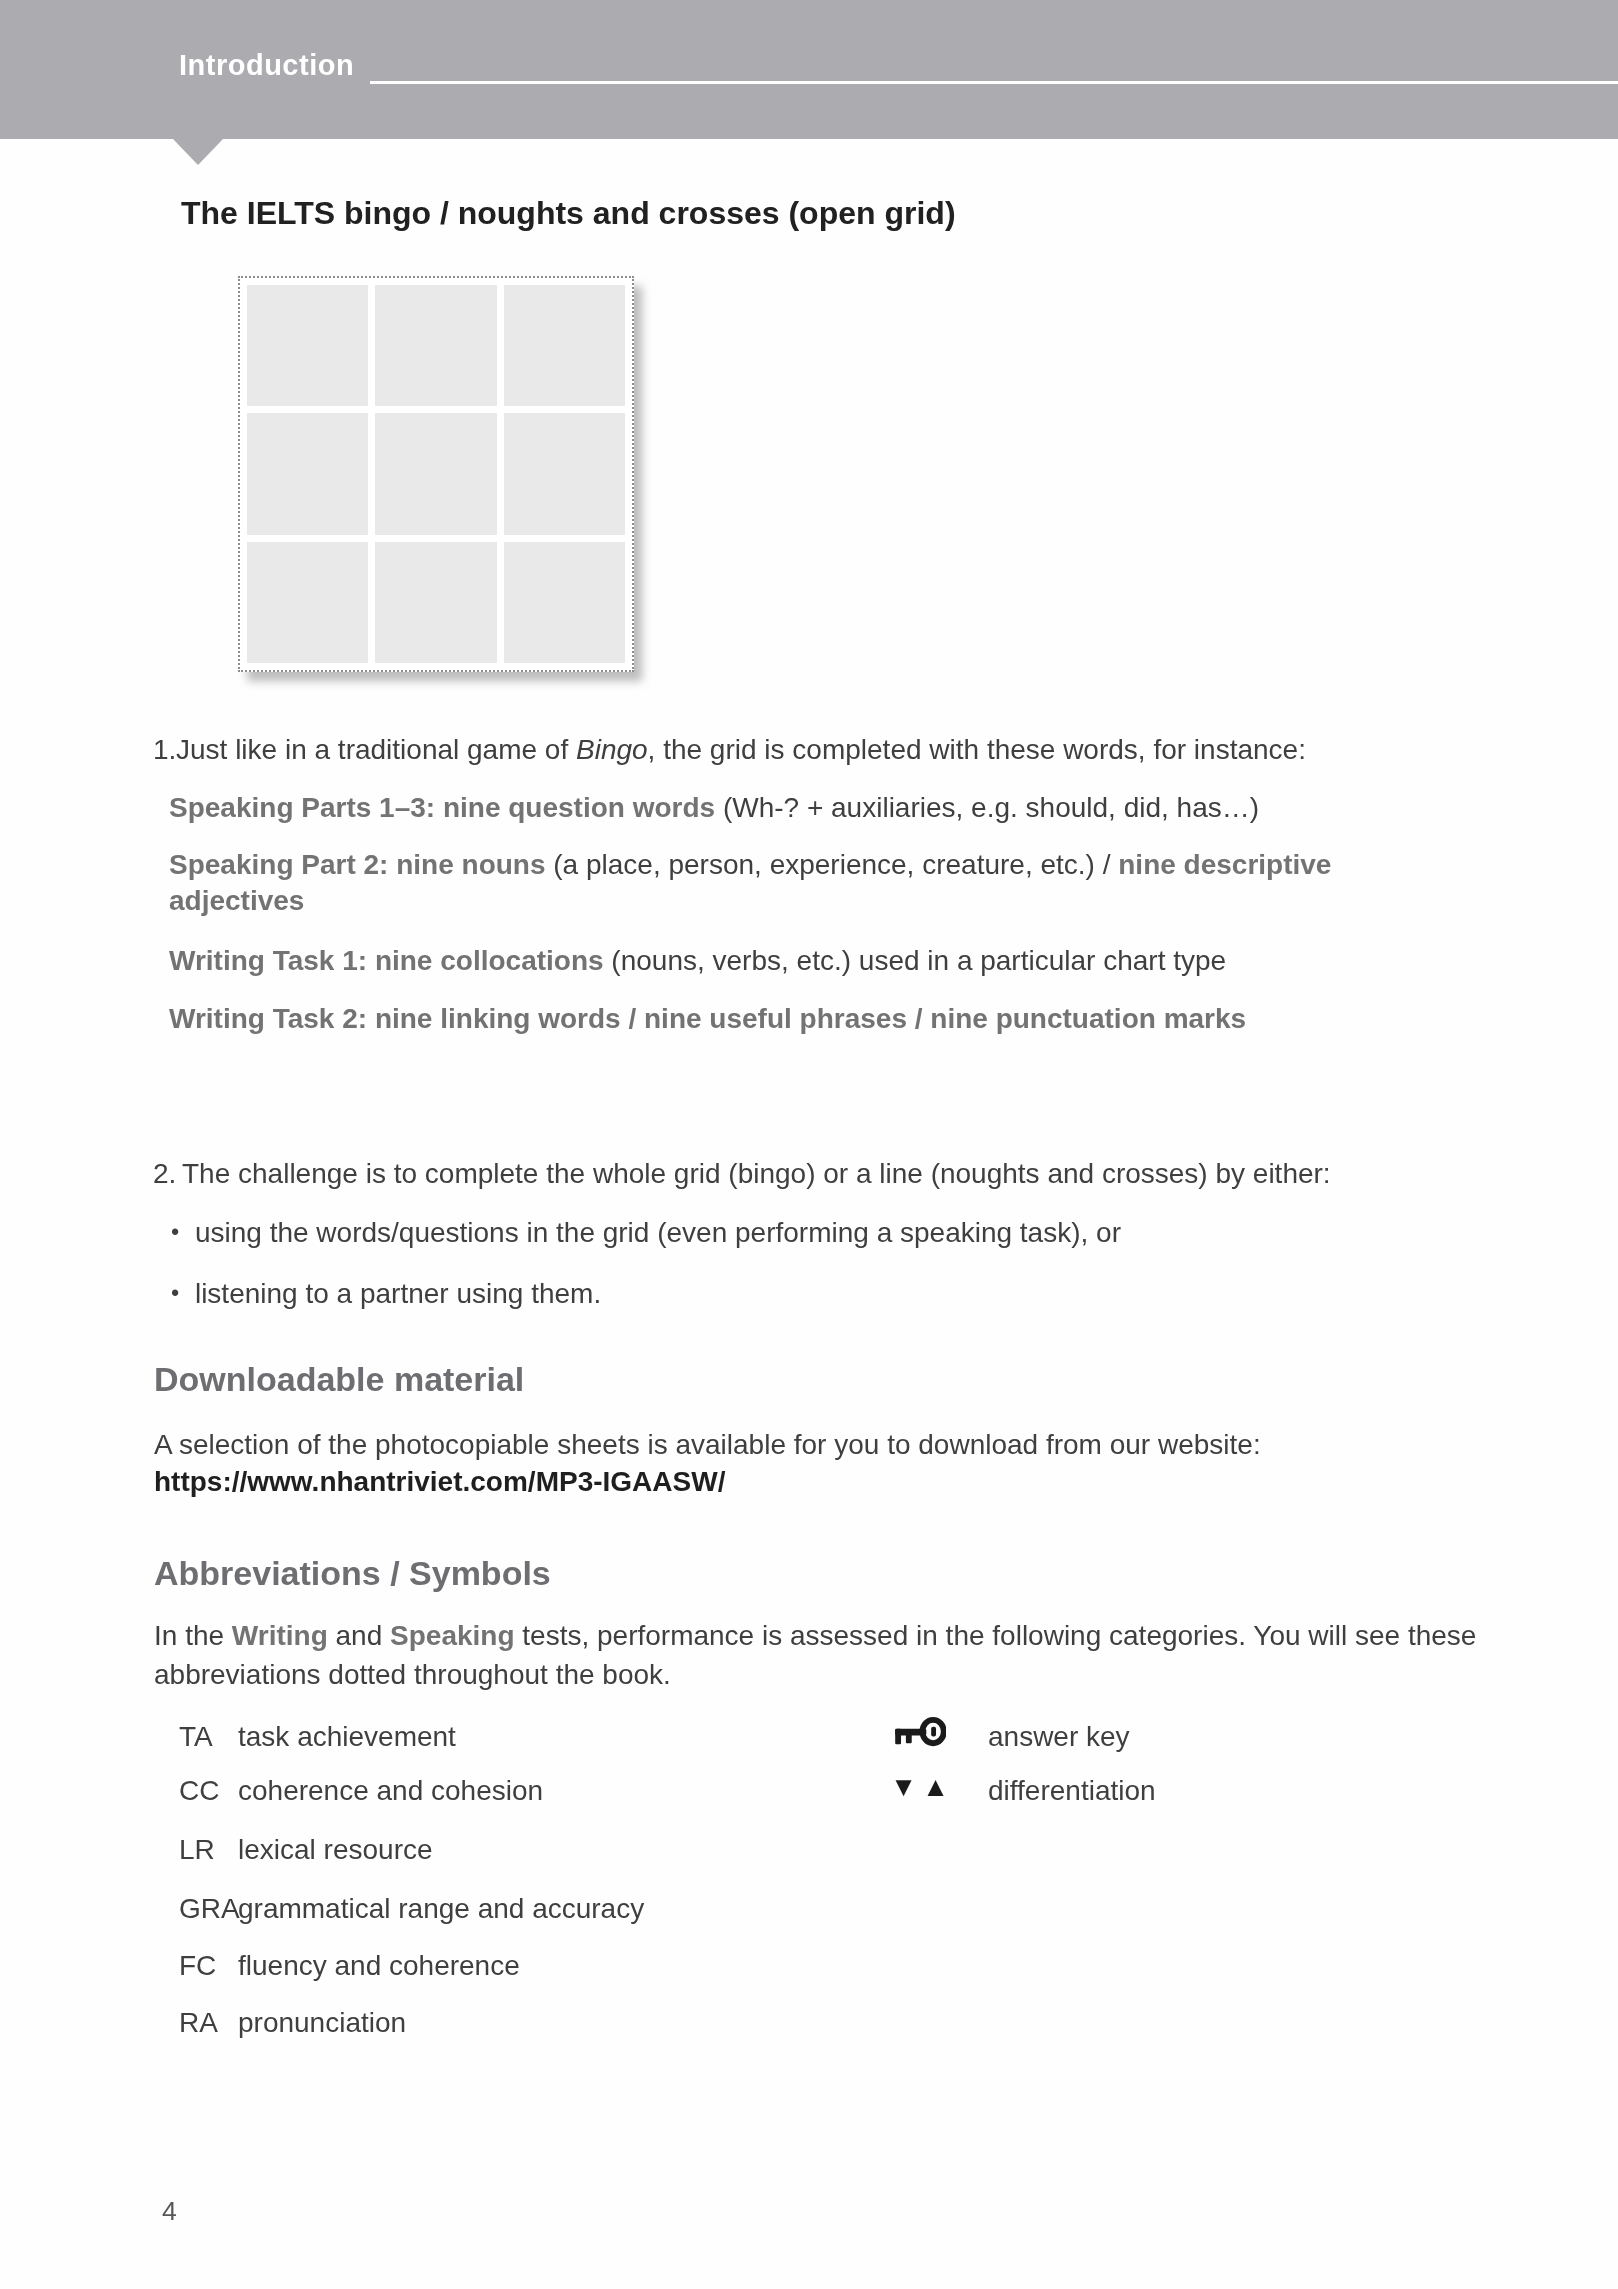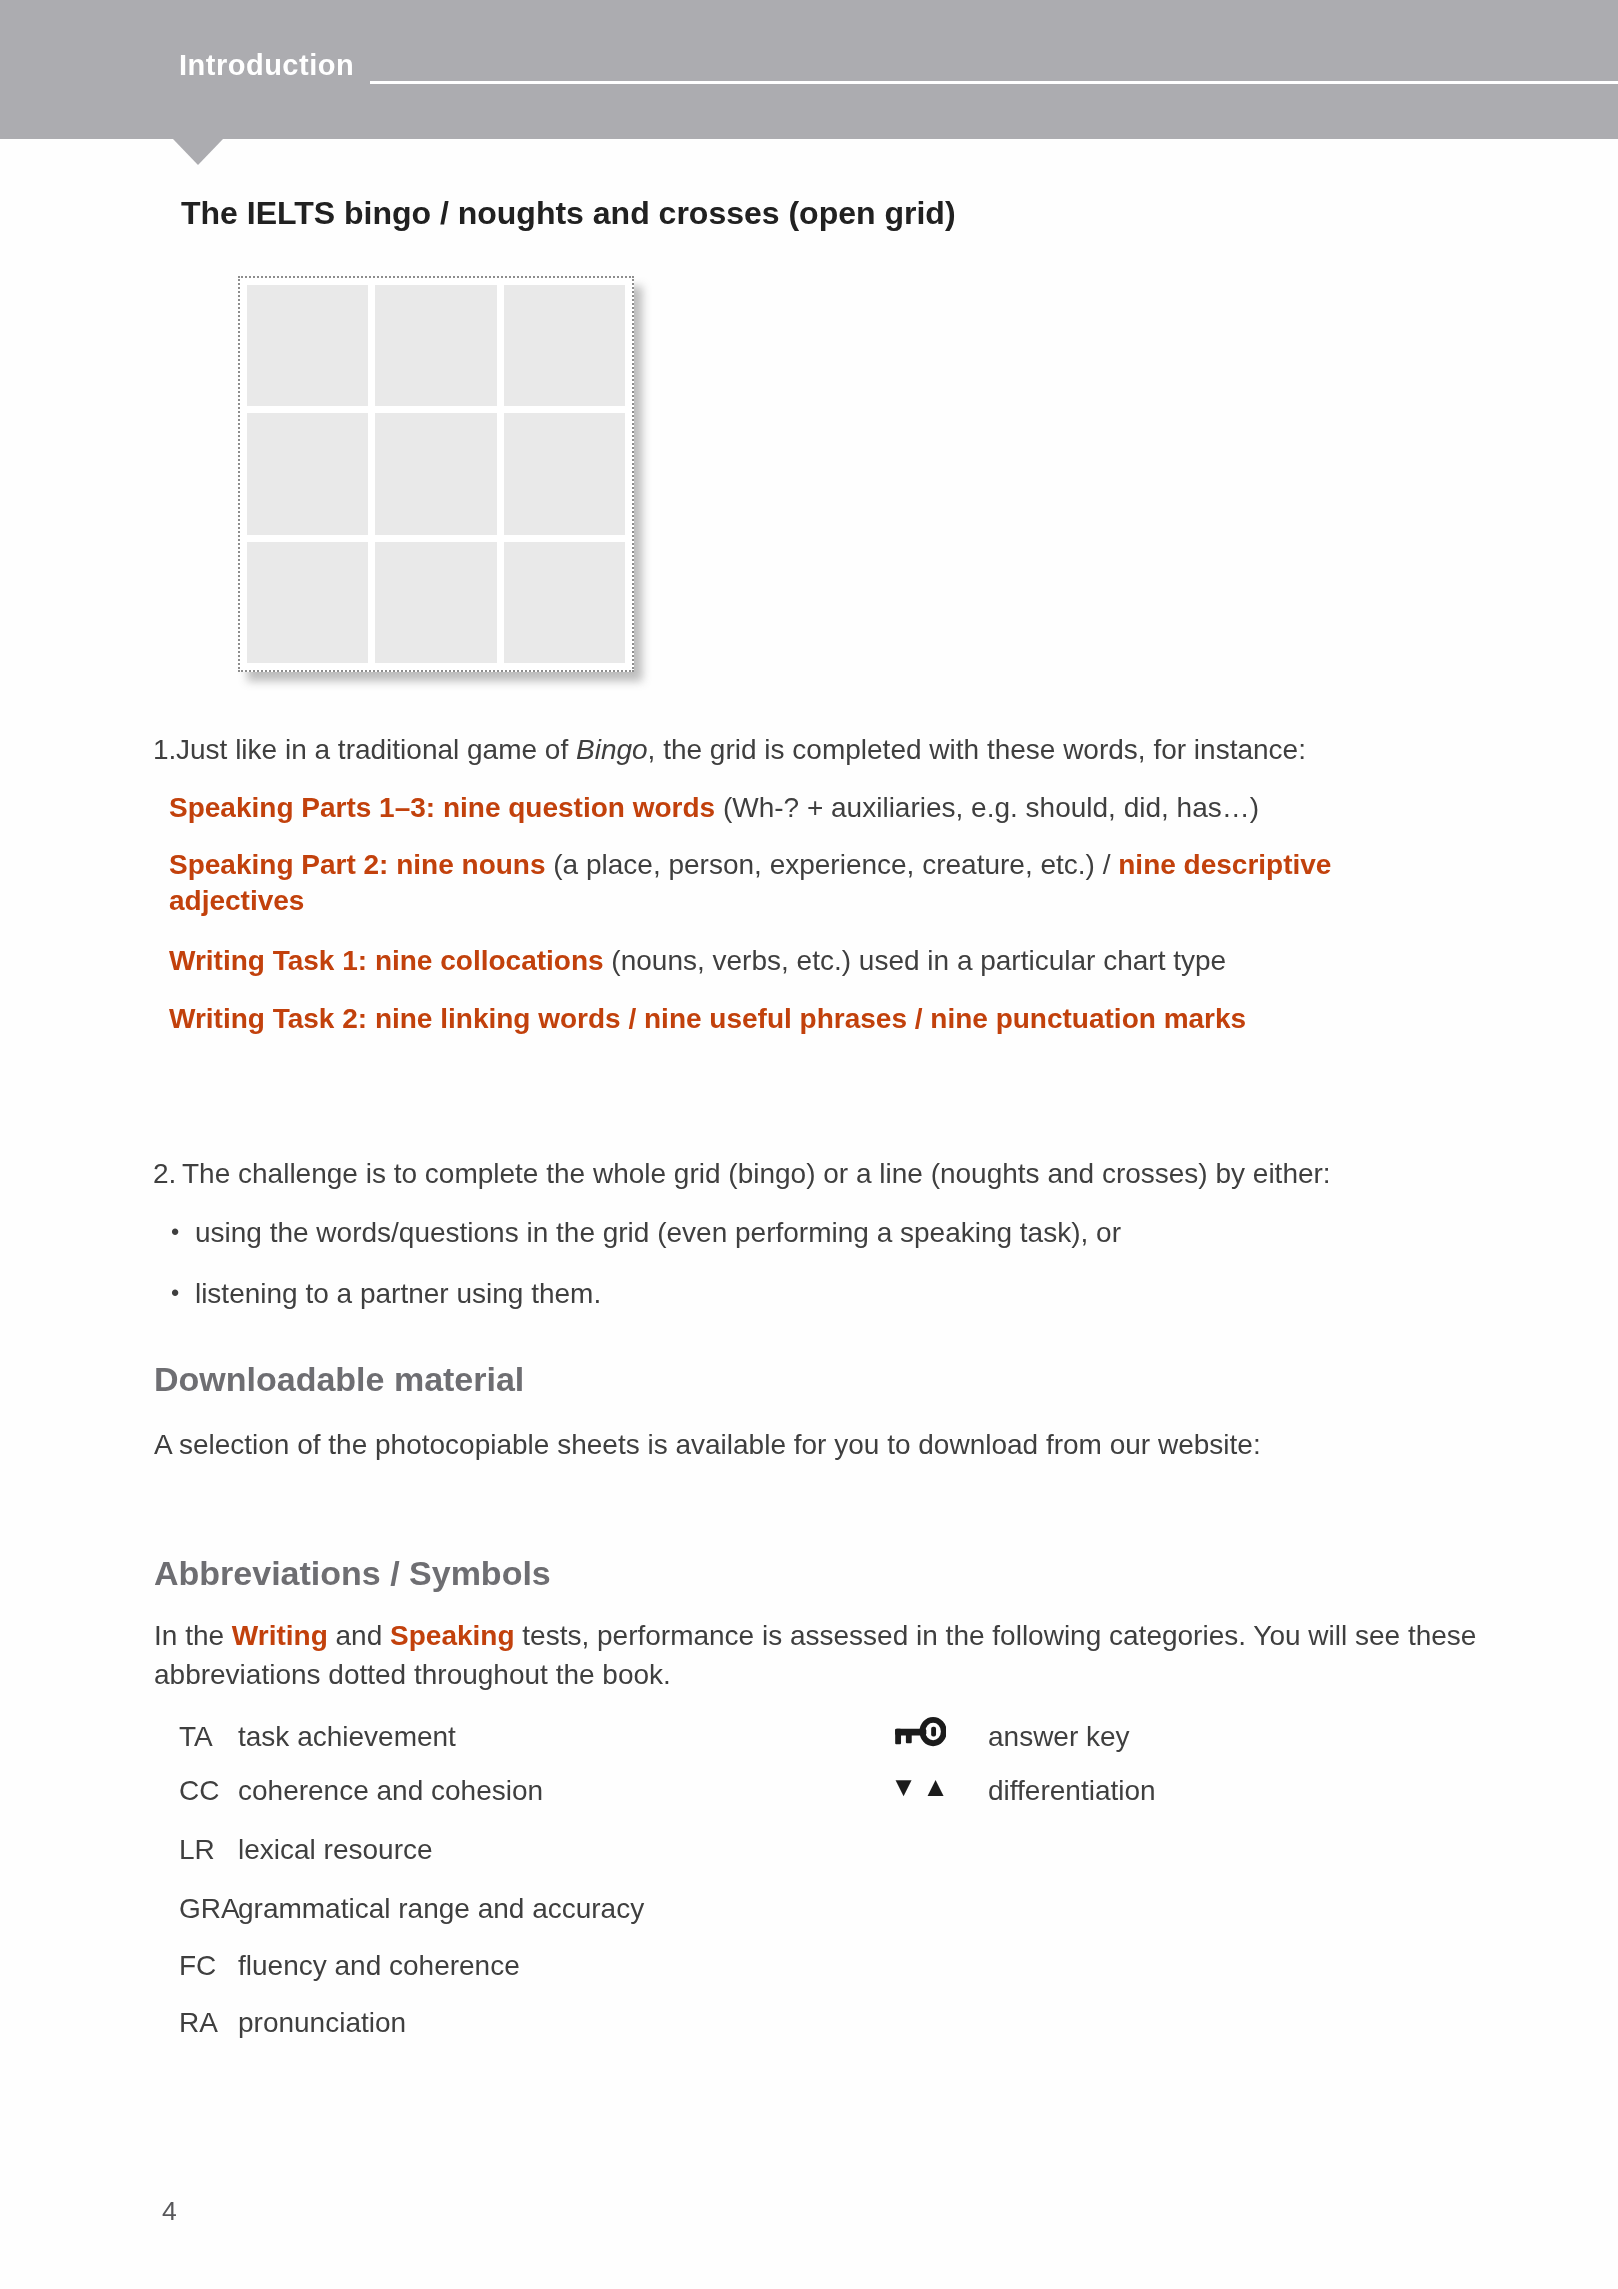--- a/index.html
+++ b/index.html
@@ -10,21 +10,21 @@
   .band{left:0;top:0;width:1618px;height:139px;background:#acacb0;}
   .band-title{left:179px;top:49px;font-size:29px;font-weight:700;color:#ffffff;letter-spacing:0.5px;}
   .band-line{left:370px;top:81px;width:1248px;height:2.9px;background:#ffffff;}
   .band-pointer{left:173px;top:139px;width:0;height:0;
     border-left:25.5px solid transparent;border-right:25.5px solid transparent;border-top:26.5px solid #acacb0;}
   
   .h1{font-size:32px;font-weight:700;color:#212121;}
   .h2{font-size:34px;font-weight:700;color:#6e6e72;}
   
   .t{font-size:28px;line-height:36px;white-space:nowrap;}
-  .t b{color:#c2410c;}
+  .t b{color:#737373;}
   .num{font-size:28px;color:#3f3f3f;}
   .bullet{display:inline-block;font-size:23.5px;margin-right:15.7px;vertical-align:2px;}
   .url{font-weight:700;color:#1f1f1f;}
   .abbr-code{font-size:28px;color:#3f3f3f;}
   .abbr-label{font-size:28px;color:#3f3f3f;}
   .pagenum{font-size:26.5px;color:#58585b;}
   
   .grid{left:238px;top:276px;width:396px;height:396px;box-sizing:border-box;
     background:#ffffff;border:2px dotted #8d8d8d;padding:6.9px;
     display:grid;grid-template-columns:repeat(3,1fr);grid-template-rows:repeat(3,1fr);gap:6.9px;
@@ -72,20 +72,21 @@
 
 
   <div class="abs t num" style="left:153px;top:1156px">2.</div>
   <div class="abs t" style="left:182px;top:1156px">The challenge is to complete the whole grid (bingo) or a line (noughts and crosses) by either:</div>
 
   <div class="abs t" style="left:171px;top:1214px"><span class="bullet">•</span><span>using the words/questions in the grid (even performing a speaking task), or</span></div>
   <div class="abs t" style="left:171px;top:1275px"><span class="bullet">•</span><span>listening to a partner using them.</span></div>
 
   <div class="abs h2" style="left:154px;top:1360px">Downloadable material</div>
   <div class="abs t" style="left:154px;top:1427px">A selection of the photocopiable sheets is available for you to download from our website:</div>
+  <div class="abs t url" style="left:154px;top:1464px">https://www.nhantriviet.com/MP3-IGAASW/</div>
 
   <div class="abs t" style="left:154px;top:1618px"><span>In the </span><b>Writing</b><span> and </span><b>Speaking</b><span> tests, performance is assessed in the following categories. You will see these</span></div>
   <div class="abs h2" style="left:154px;top:1554px">Abbreviations / Symbols</div>
   <div class="abs t" style="left:154px;top:1657px">abbreviations dotted throughout the book.</div>
 
   <div class="abs t abbr-code" style="left:179px;top:1719px">TA</div>
   <div class="abs t abbr-label" style="left:238px;top:1719px">task achievement</div>
 
   <div class="abs t abbr-code" style="left:179px;top:1773px">CC</div>
   <div class="abs t abbr-label" style="left:238px;top:1773px">coherence and cohesion</div>

